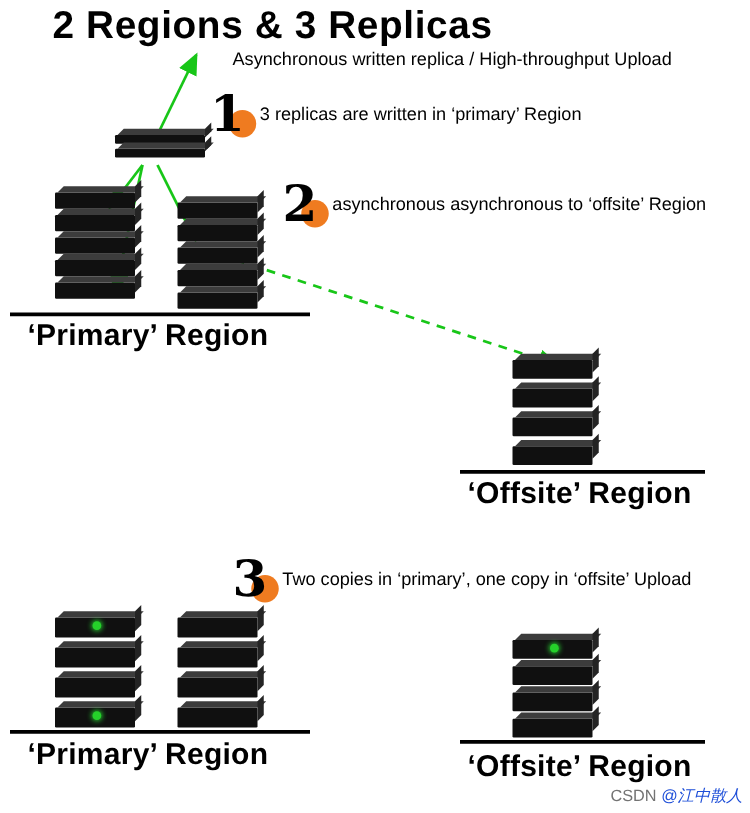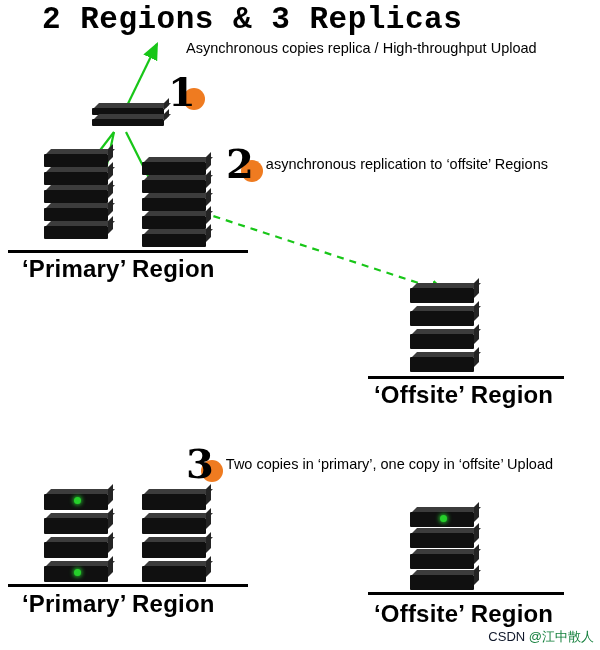--- a/index.html
+++ b/index.html
@@ -1,20 +1,20 @@
 <!DOCTYPE html>
 <html><head>
 <meta charset="utf-8">
 <style>
   html,body{margin:0;padding:0;background:#fff;}
   .canvas{position:relative;width:600px;height:650px;background:#ffffff;overflow:hidden;
           font-family:"Liberation Sans",sans-serif;color:#000;}
 
   
-  .title{position:absolute;left:42px;top:2px;margin:0;font-size:31px;font-weight:800;letter-spacing:.5px;font-family:Liberation Mono, monospace;}
+  .title{position:absolute;left:42px;top:2px;margin:0;font-size:31px;font-weight:800;letter-spacing:.5px;}
   .subtitle{position:absolute;left:186px;top:40px;font-size:14.5px;}
 
   
   .step{position:absolute;display:flex;align-items:center;}
   .step-num{position:relative;z-index:0;font-family:"DejaVu Serif",serif;font-weight:700;
             font-size:40px;line-height:1;}
   .step-num::after{content:"";position:absolute;z-index:-1;right:-9px;bottom:2px;width:22px;height:22px;
             border-radius:50%;background:#ef7b20;}
   .step-text{font-size:14.5px;padding-left:12px;}
   .step1{left:168px;top:72px;}
@@ -56,50 +56,51 @@
   .lbl-pb{left:22px;top:590px;}
   .lbl-ob{left:374px;top:600px;}
 
   
   .arrows{position:absolute;left:0;top:0;pointer-events:none;}
   .garrow{stroke:#18c618;stroke-width:2.2;fill:none;}
   .gdash{stroke-dasharray:7 6;}
 
   
   .watermark{position:absolute;right:6px;bottom:4px;font-size:13px;}
-  .wm-brand{color:#0f172a;}
-  .wm-handle{color:#15803d;}
+  .wm-brand{color:#737373;}
+  .wm-handle{color:#1d4ed8;font-style:italic;}
 </style>
 </head>
 <body>
 
 <div class="canvas">
 
   <svg class="arrows" width="600" height="650" viewBox="0 0 600 650">
     <defs>
       <marker id="ah" markerWidth="9" markerHeight="8" refX="7" refY="3.5" orient="auto">
         <path d="M0,0 L8,3.5 L0,7 Z" fill="#18c618"></path>
       </marker>
     </defs>
     <line class="garrow" x1="122" y1="116" x2="157" y2="44" marker-end="url(#ah)"></line>
     <line class="garrow" x1="114" y1="132" x2="88" y2="166" marker-end="url(#ah)"></line>
     <line class="garrow" x1="114" y1="132" x2="92" y2="234" marker-end="url(#ah)"></line>
     <line class="garrow" x1="126" y1="132" x2="156" y2="192" marker-end="url(#ah)"></line>
     <line class="garrow gdash" x1="164" y1="200" x2="446" y2="292" marker-end="url(#ah)"></line>
   </svg>
 
   <h1 class="title">2 Regions &amp; 3 Replicas</h1>
-  <div class="subtitle">Asynchronous copies replica / High-throughput Upload</div>
+  <div class="subtitle">Asynchronous written replica / High-throughput Upload</div>
 
   <div class="step step1">
     <span class="step-num">1</span>
+    <span class="step-text">3 replicas are written in ‘primary’ Region</span>
   </div>
   <div class="step step2">
     <span class="step-num">2</span>
-    <span class="step-text">asynchronous replication to ‘offsite’ Regions</span>
+    <span class="step-text">asynchronous asynchronous to ‘offsite’ Region</span>
   </div>
   <div class="step step3">
     <span class="step-num">3</span>
     <span class="step-text">Two copies in ‘primary’, one copy in ‘offsite’ Upload</span>
   </div>
 
   <div class="stack device">
     <div class="slab"></div>
     <div class="slab"></div>
   </div>

